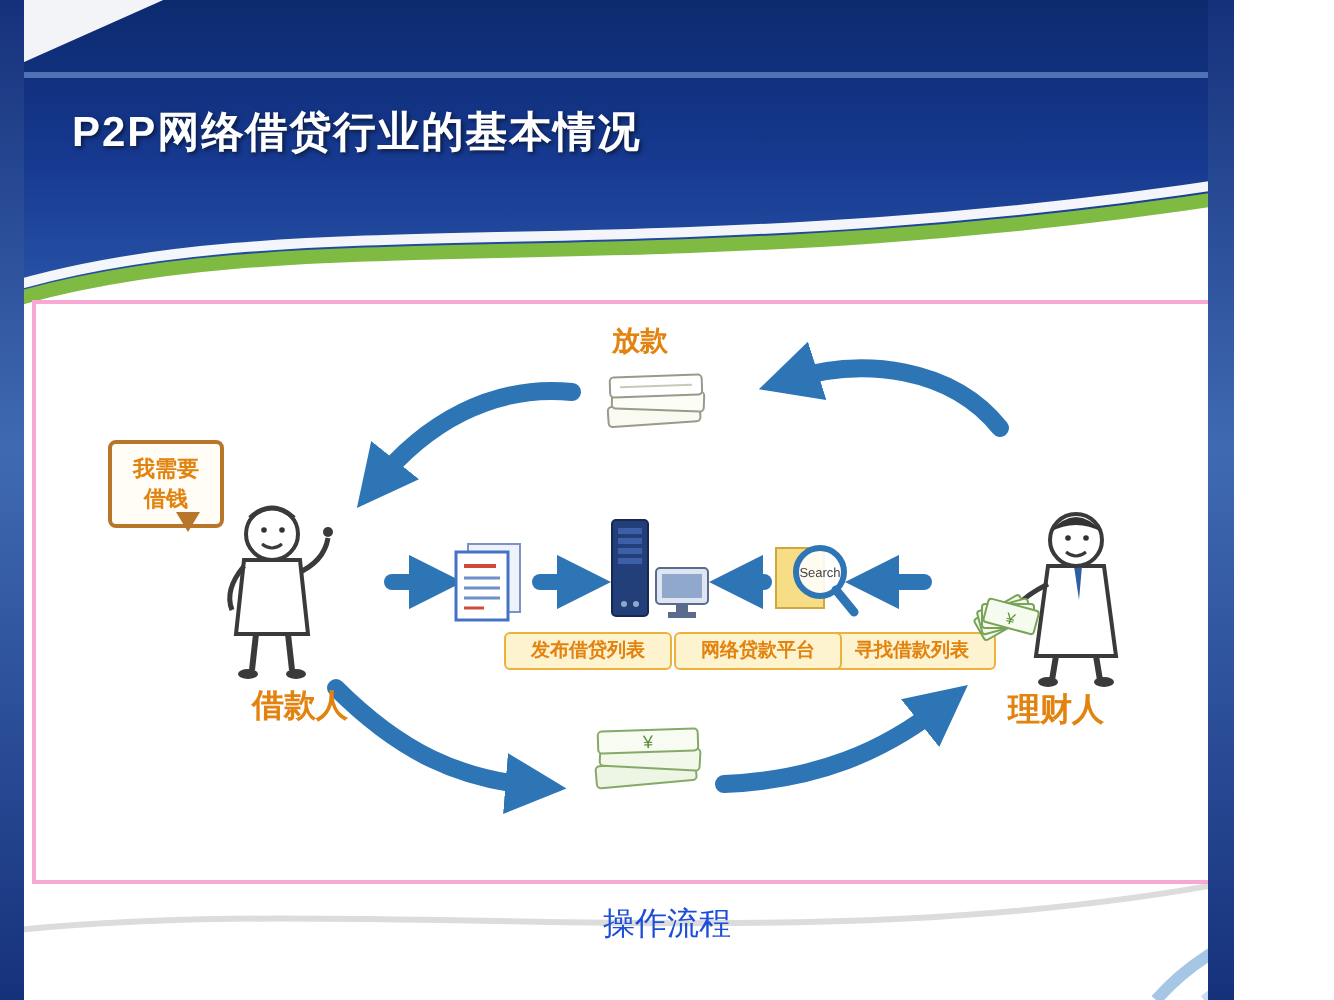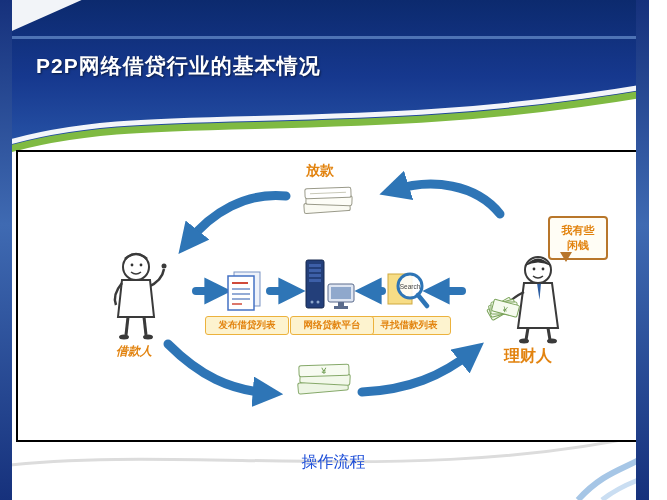--- a/index.html
+++ b/index.html
@@ -1,18 +1,18 @@
 <!DOCTYPE html>
 <html><head>
 <meta charset="utf-8">
 <style>
   html,body { margin:0; padding:0; background:#fff; }
   .slide {
     position:relative; width:617px; height:500px; overflow:hidden;
-    background:#ffffff; font-family:"Liberation Sans", sans-serif;padding-left:32px;
+    background:#ffffff; font-family:"Liberation Sans", sans-serif;
   }
   
   .header-band {
     position:absolute; left:0; top:0; width:667px; height:170px; z-index:0;
     background:linear-gradient(180deg,#0c2a6e 0%,#16388e 45%,#2d5cae 100%);
   }
   .top-stripe {
     position:absolute; left:0; top:36px; width:667px; height:3px; z-index:1;
     background:rgba(130,170,225,.55);
   }
@@ -33,31 +33,31 @@
     text-shadow:1px 1px 2px rgba(0,0,0,.55);
   }
   .caption {
     position:absolute; left:0; top:452px; width:667px; z-index:4;
     text-align:center; font-family:"Liberation Serif", serif;
     font-size:16px; color:#1d4ed8;
   }
   
   .panel {
     position:absolute; left:16px; top:150px; width:628px; height:288px; z-index:4;
-    background:#ffffff; border:2px solid #000000; box-sizing:content-box;
+    background:#ffffff; border:2px solid #f9a8d4; box-sizing:content-box;
   }
   .panel .abs { position:absolute; }
   .flow-arrows { position:absolute; left:0; top:0; width:628px; height:288px; }
   .tag-orange {
     color:#e2830f; font-weight:bold; text-align:center; line-height:1.25;
   }
   .step-label {
     position:absolute; font-size:9.5px; font-weight:bold; color:#e2830f;
     background:#fdf3cf; border:1px solid #ecb23d; border-radius:3px;
-    padding:2px 1px; text-align:center; width:84px; box-sizing:border-box;
+    padding:2px 1px; text-align:center; width:84px; box-sizing:border-box;margin-left:47px;
   }
   .bubble {
     position:absolute; background:#fffdf5; border:2px solid #b8762a;
     border-radius:4px; color:#e2830f; font-size:11px; font-weight:bold;
     text-align:center; display:flex; flex-direction:column; justify-content:center;
     box-sizing:border-box;
   }
   .bubble span { display:block; }
   .bubble::after {
     content:""; position:absolute; bottom:-10px;
@@ -111,36 +111,40 @@
         </g>
       <g transform="rotate(2 28 14)">
           <rect x="6" y="9" width="46" height="10" rx="2" fill="#fdfdf7" stroke="#9a9a8a"></rect>
         </g>
       <g transform="rotate(-2 28 8)">
           <rect x="5" y="2" width="46" height="10" rx="2" fill="#ffffff" stroke="#9a9a8a"></rect>
         <line x1="10" y1="7" x2="46" y2="7" stroke="#c9c9b8" stroke-width="1"></line>
         </g>
     </svg>
 
+    <div class="bubble bubble-left" style="left:36px; top:68px; width:58px; height:44px;">
+      <span>我需要</span>
+      <span>借钱</span>
+    </div>
     <svg class="abs" style="left:74px; top:94px;" width="100" height="96" viewBox="0 0 100 94">
       <path d="M56,40 Q70,34 72,22" fill="none" stroke="#3a3a3a" stroke-width="2.5"></path>
       <circle cx="72" cy="19" r="2.5" fill="#3a3a3a"></circle>
       <path d="M30,33 L26,70 L62,70 L58,33 Z" fill="#ffffff" stroke="#3a3a3a" stroke-width="2"></path>
       <path d="M30,36 Q20,48 24,58" fill="none" stroke="#3a3a3a" stroke-width="2.5"></path>
       <circle cx="44" cy="20" r="13" fill="#ffffff" stroke="#3a3a3a" stroke-width="2"></circle>
       <path d="M33,12 Q44,2 55,12" fill="none" stroke="#3a3a3a" stroke-width="2.5"></path>
       <circle cx="40" cy="18" r="1.4" fill="#333"></circle>
         <circle cx="49" cy="18" r="1.4" fill="#333"></circle>
       <path d="M39,25 Q44,29 49,25" fill="none" stroke="#3a3a3a" stroke-width="1.5"></path>
       <line x1="36" y1="70" x2="34" y2="88" stroke="#3a3a3a" stroke-width="3"></line>
       <line x1="52" y1="70" x2="54" y2="88" stroke="#3a3a3a" stroke-width="3"></line>
       <ellipse cx="32" cy="90" rx="5" ry="2.5" fill="#3a3a3a"></ellipse>
       <ellipse cx="56" cy="90" rx="5" ry="2.5" fill="#3a3a3a"></ellipse>
     </svg>
-    <div class="abs tag-orange" style="left:74px; top:192px; width:84px; font-size:12px;font-style:italic;">借款人</div>
+    <div class="abs tag-orange" style="left:90px; top:192px; width:84px; font-size:16px;">借款人</div>
 
     <svg class="abs" style="left:206px; top:118px;" width="42" height="42" viewBox="0 0 42 42">
       <rect x="10" y="2" width="26" height="34" fill="#eef2fa" stroke="#7b93c4"></rect>
       <rect x="4" y="6" width="26" height="34" fill="#ffffff" stroke="#4472c4" stroke-width="1.5"></rect>
       <line x1="8" y1="13" x2="24" y2="13" stroke="#d04a3a" stroke-width="2"></line>
       <line x1="8" y1="19" x2="26" y2="19" stroke="#6f8fc9" stroke-width="1.5"></line>
       <line x1="8" y1="24" x2="26" y2="24" stroke="#6f8fc9" stroke-width="1.5"></line>
       <line x1="8" y1="29" x2="26" y2="29" stroke="#6f8fc9" stroke-width="1.5"></line>
       <line x1="8" y1="34" x2="18" y2="34" stroke="#d04a3a" stroke-width="1.5"></line>
     </svg>
@@ -163,24 +167,20 @@
       <rect x="4" y="6" width="24" height="30" fill="#f7dd86" stroke="#cfa93e"></rect>
       <circle cx="26" cy="18" r="12" fill="rgba(255,255,255,0.88)" stroke="#2e75b6" stroke-width="3"></circle>
       <text x="26" y="20.5" font-size="6.5" text-anchor="middle" fill="#444">Search</text>
       <line x1="34" y1="27" x2="43" y2="38" stroke="#2e75b6" stroke-width="4.5" stroke-linecap="round"></line>
     </svg>
 
     <div class="step-label" style="left:187px; top:164px;">发布借贷列表</div>
     <div class="step-label" style="left:349px; top:164px;">寻找借款列表</div>
     <div class="step-label" style="left:272px; top:164px;">网络贷款平台</div>
 
-    <div class="bubble bubble-right" style="left:530px; top:64px; width:60px; height:44px;">
-      <span>我有些</span>
-      <span>闲钱</span>
-    </div>
     <svg class="abs" style="left:446px; top:96px;" width="116" height="96" viewBox="0 0 116 96">
       <path d="M60,35 L54,80 L94,80 L88,35 Z" fill="#ffffff" stroke="#3a3a3a" stroke-width="2"></path>
       <path d="M73,35 L77,35 L75.5,52 Z" fill="#2e5fa3"></path>
       <path d="M60,44 Q48,50 44,56" fill="none" stroke="#3a3a3a" stroke-width="2.5"></path>
       <circle cx="74" cy="22" r="13" fill="#ffffff" stroke="#3a3a3a" stroke-width="2"></circle>
       <path d="M61,18 Q74,3 87,18 Q74,11 61,18 Z" fill="#333"></path>
       <circle cx="70" cy="21" r="1.4" fill="#333"></circle>
         <circle cx="79" cy="21" r="1.4" fill="#333"></circle>
       <path d="M69,28 Q74,32 79,28" fill="none" stroke="#3a3a3a" stroke-width="1.5"></path>
       <g>

